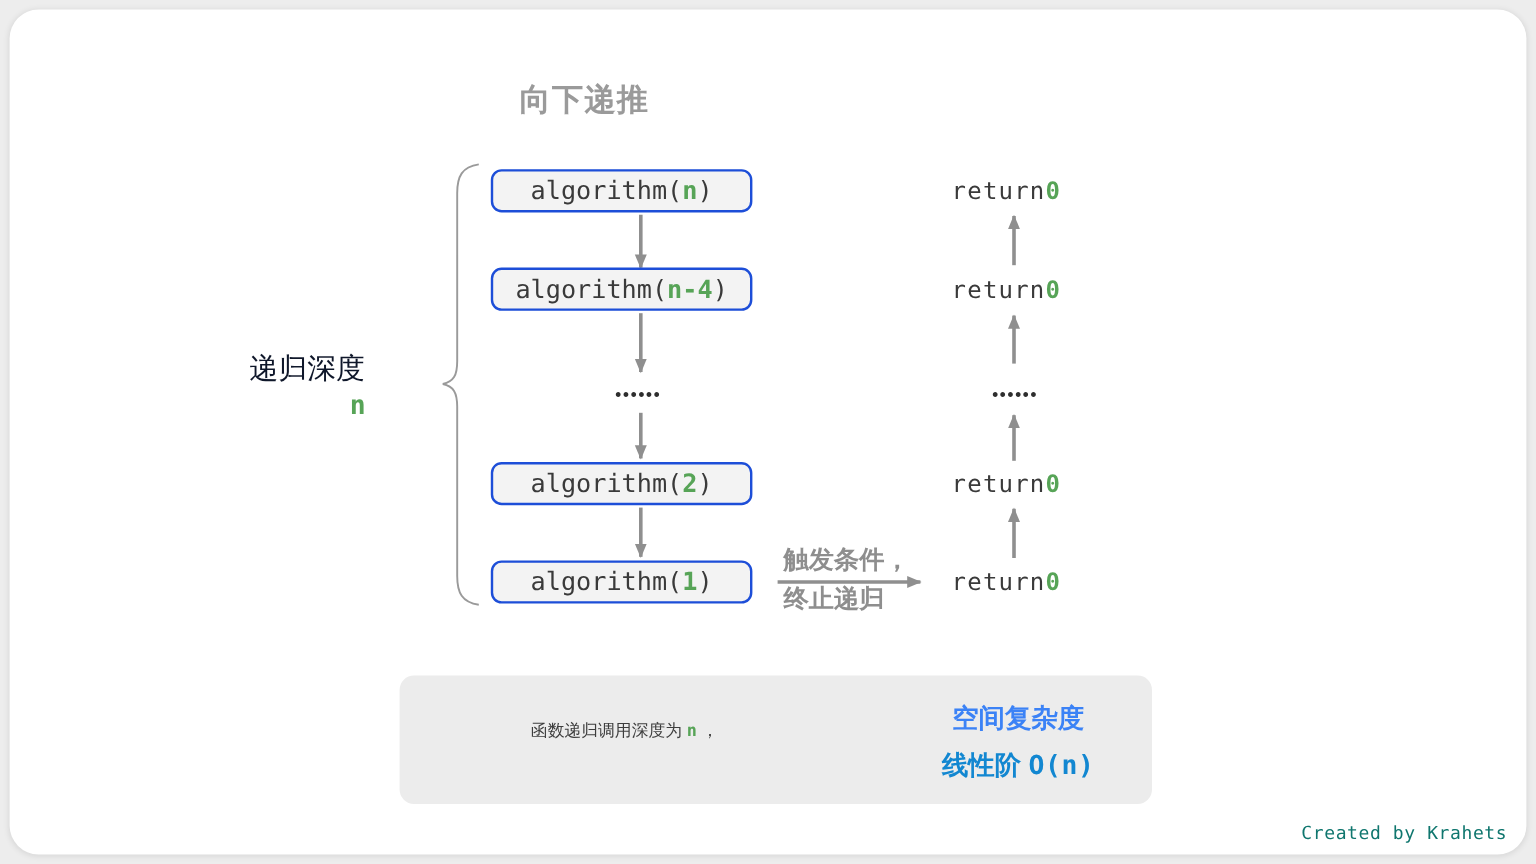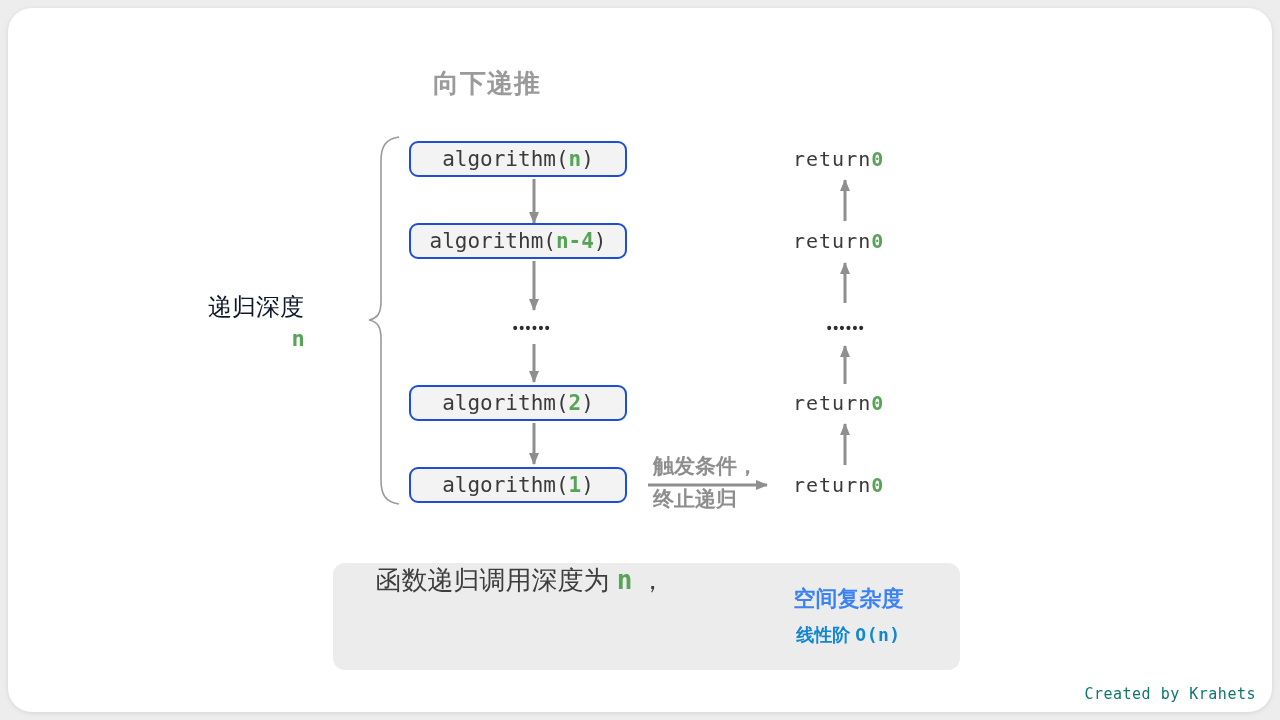--- a/index.html
+++ b/index.html
@@ -102,40 +102,40 @@
   .trig-1 { top: 405px; }
   .trig-2 { top: 438px; }
 
   .summary-box {
     left: 325px; top: 555px;
     width: 627px; height: 107px;
     background: #ececec;
     border-radius: 12px;
   }
   .summary-left {
-    left: 340px; top: 553px;
+    left: 340px; top: 581px;
     width: 345px;
     text-align: center;
-    font-size: 26px;
+    font-size: 14px;
     line-height: 39px;
     color: #3d3d3d;
   }
   .summary-right-title {
     left: 748px; top: 576px;
     width: 185px;
     text-align: center;
     font-size: 22px;
     font-weight: bold;
     color: #3b82f6;
   }
   .summary-right-value {
     left: 748px; top: 615px;
     width: 185px;
     text-align: center;
-    font-size: 18px;
+    font-size: 22px;
     font-weight: bold;
     color: #1287d1;
   }
   .summary-right-value .mono { letter-spacing: 0.5px; }
 
   .watermark {
     left: 1058px; top: 677px;
     width: 190px;
     font-family: "DejaVu Sans Mono", monospace;
     font-size: 15px;

